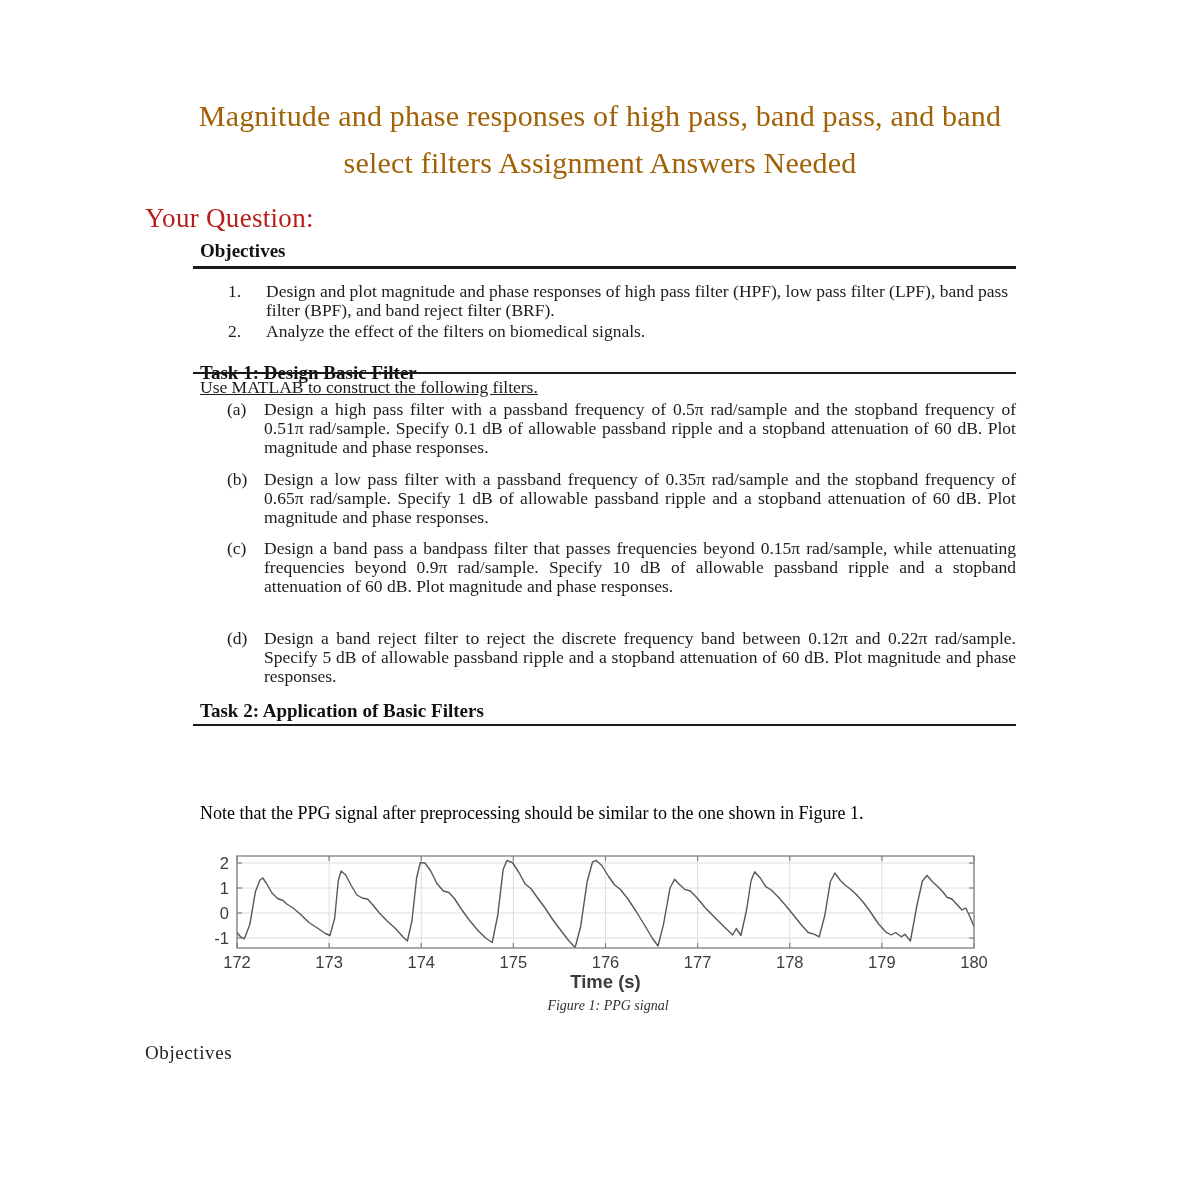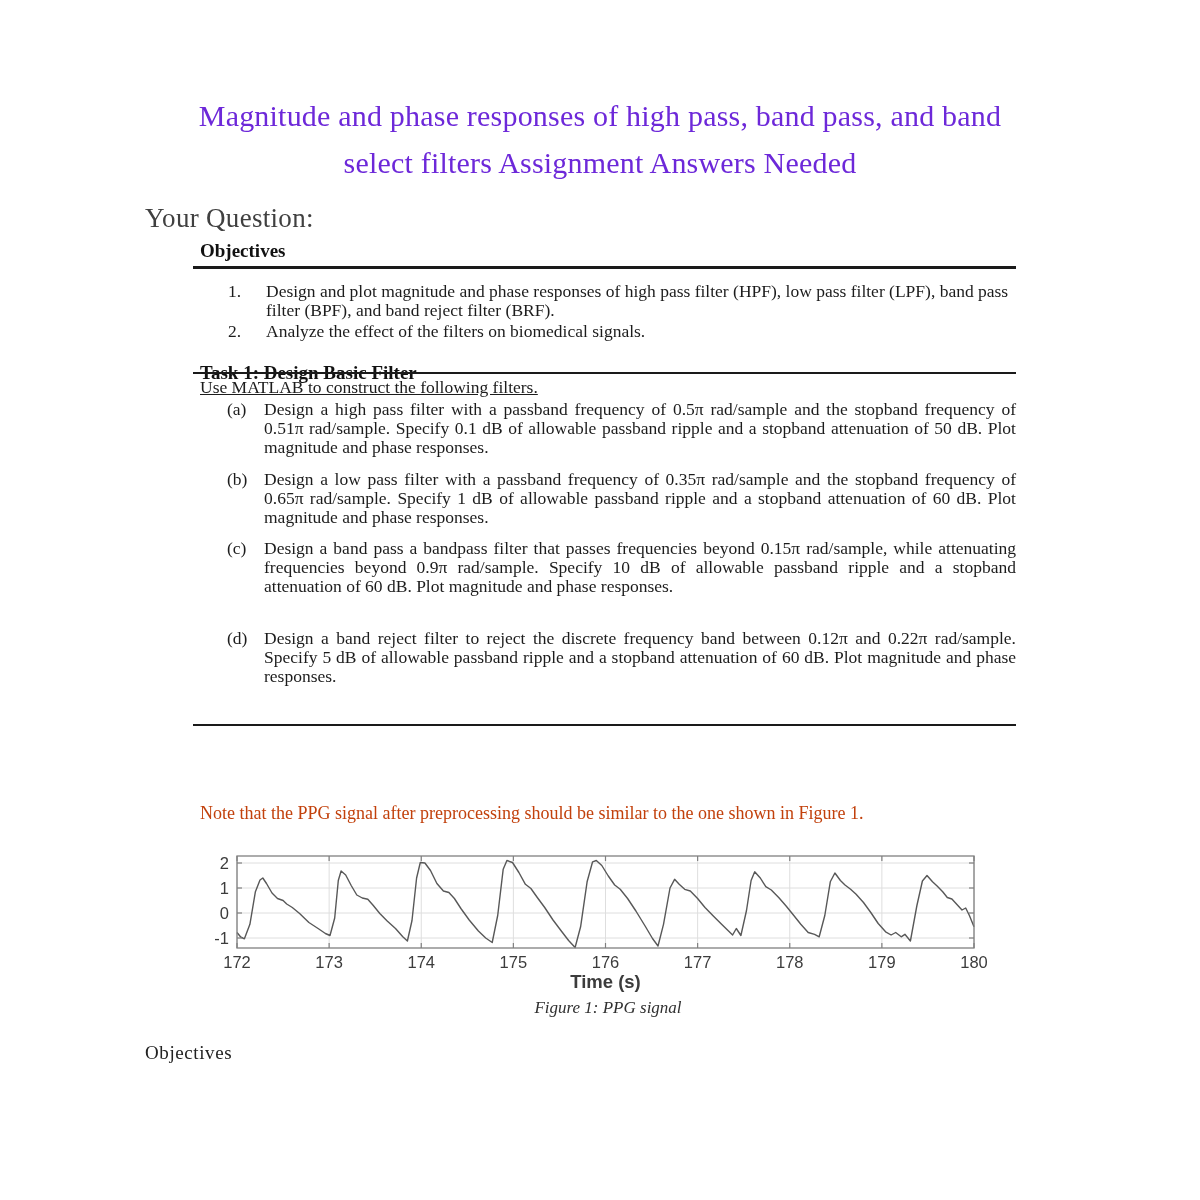--- a/index.html
+++ b/index.html
@@ -1,43 +1,43 @@
 <!DOCTYPE html>
 <html><head>
 <meta charset="utf-8">
 <style>
   html,body{margin:0;padding:0;background:#ffffff;}
   .page{position:relative;width:1200px;height:1200px;background:#ffffff;overflow:hidden;
         font-family:"Liberation Serif", serif;color:#1c1c1c;}
   .abs{position:absolute;}
 
   .doc-title{left:60px;top:92px;width:1080px;text-align:center;
-             font-size:30px;line-height:47px;font-weight:500;color:#6d28d9;letter-spacing:.2px;}
-  .your-question{left:145px;top:203px;font-size:27px;color:#404040;letter-spacing:.3px;font-family:Liberation Serif, serif;}
+             font-size:30px;line-height:47px;font-weight:500;color:#a16207;letter-spacing:.2px;}
+  .your-question{left:145px;top:203px;font-size:27px;color:#b91c1c;letter-spacing:.3px;font-family:Liberation Serif, serif;}
 
   .h-rule{left:193px;width:823px;height:3px;background:#1a1a1a;}
   .h-rule.thin{height:2px;}
 
   .sec-heading{left:200px;font-size:19px;font-weight:bold;color:#111;}
 
   .body-text{font-size:17.5px;line-height:19px;color:#1c1c1c;}
 
   .num-item{position:absolute;left:228px;width:788px;}
   .num-label{position:absolute;left:0;top:0;width:30px;}
   .num-text{margin-left:38px;}
 
   .lettered{position:absolute;left:227px;width:789px;}
   .let-label{position:absolute;left:0;top:0;width:34px;}
   .let-text{margin-left:37px;text-align:justify;}
 
   .para{left:200px;width:816px;text-align:justify;}
-  .note-red{left:200px;width:816px;font-size:18px;line-height:20px;color:#c2410c;}
+  .note-red{left:200px;width:816px;font-size:18px;line-height:20px;color:#000000;}
 
   .fig-caption{left:200px;top:998px;width:816px;text-align:center;
-               font-style:italic;font-size:17px;color:#303030;}
+               font-style:italic;font-size:14px;color:#303030;}
   .footer-obj{left:145px;top:1042px;font-size:19px;color:#222;letter-spacing:.6px;}
 
   .chart-wrap{left:190px;top:845px;width:820px;height:150px;}
   svg text{font-family:"Liberation Sans", sans-serif;}
 </style>
 </head>
 <body>
 
 <div class="page">
 
@@ -59,35 +59,36 @@
     <span class="num-label">2.</span>
     <div class="num-text">Analyze the effect of the filters on biomedical signals.</div>
   </div>
 
   <div class="abs sec-heading" style="top:362px;">Task 1: Design Basic Filter</div>
   <div class="abs h-rule thin" style="top:372px;"></div>
   <div class="abs body-text" style="left:200px;top:378px;width:816px;text-decoration:underline;">Use MATLAB to construct the following filters.</div>
 
   <div class="lettered body-text" style="top:400px;">
     <span class="let-label">(a)</span>
-    <div class="let-text">Design a high pass filter with a passband frequency of 0.5π rad/sample and the stopband frequency of 0.51π rad/sample. Specify 0.1 dB of allowable passband ripple and a stopband attenuation of 50 dB. Plot magnitude and phase responses.</div>
+    <div class="let-text">Design a high pass filter with a passband frequency of 0.5π rad/sample and the stopband frequency of 0.51π rad/sample. Specify 0.1 dB of allowable passband ripple and a stopband attenuation of 60 dB. Plot magnitude and phase responses.</div>
   </div>
   <div class="lettered body-text" style="top:470px;">
     <span class="let-label">(b)</span>
     <div class="let-text">Design a low pass filter with a passband frequency of 0.35π rad/sample and the stopband frequency of 0.65π rad/sample. Specify 1 dB of allowable passband ripple and a stopband attenuation of 60 dB. Plot magnitude and phase responses.</div>
   </div>
   <div class="lettered body-text" style="top:539px;">
     <span class="let-label">(c)</span>
     <div class="let-text">Design a band pass a bandpass filter that passes frequencies beyond 0.15π rad/sample, while attenuating frequencies beyond 0.9π rad/sample. Specify 10 dB of allowable passband ripple and a stopband attenuation of 60 dB. Plot magnitude and phase responses.</div>
   </div>
   <div class="lettered body-text" style="top:629px;">
     <span class="let-label">(d)</span>
     <div class="let-text">Design a band reject filter to reject the discrete frequency band between 0.12π and 0.22π rad/sample. Specify 5 dB of allowable passband ripple and a stopband attenuation of 60 dB. Plot magnitude and phase responses.</div>
   </div>
 
+  <div class="abs sec-heading" style="top:700px;">Task 2: Application of Basic Filters</div>
   <div class="abs h-rule thin" style="top:724px;"></div>
 
   <div class="abs note-red" style="top:803px;">Note that the PPG signal after preprocessing should be similar to the one shown in Figure 1.</div>
 
   <div class="abs chart-wrap">
     <svg id="chart-svg" width="820" height="150" viewBox="0 0 820 150">
         <line x1="47" y1="11" x2="47" y2="103" stroke="#dedede" stroke-width="1"></line>
         <line x1="139.125" y1="11" x2="139.125" y2="103" stroke="#dedede" stroke-width="1"></line>
         <line x1="231.25" y1="11" x2="231.25" y2="103" stroke="#dedede" stroke-width="1"></line>
         <line x1="323.375" y1="11" x2="323.375" y2="103" stroke="#dedede" stroke-width="1"></line>

